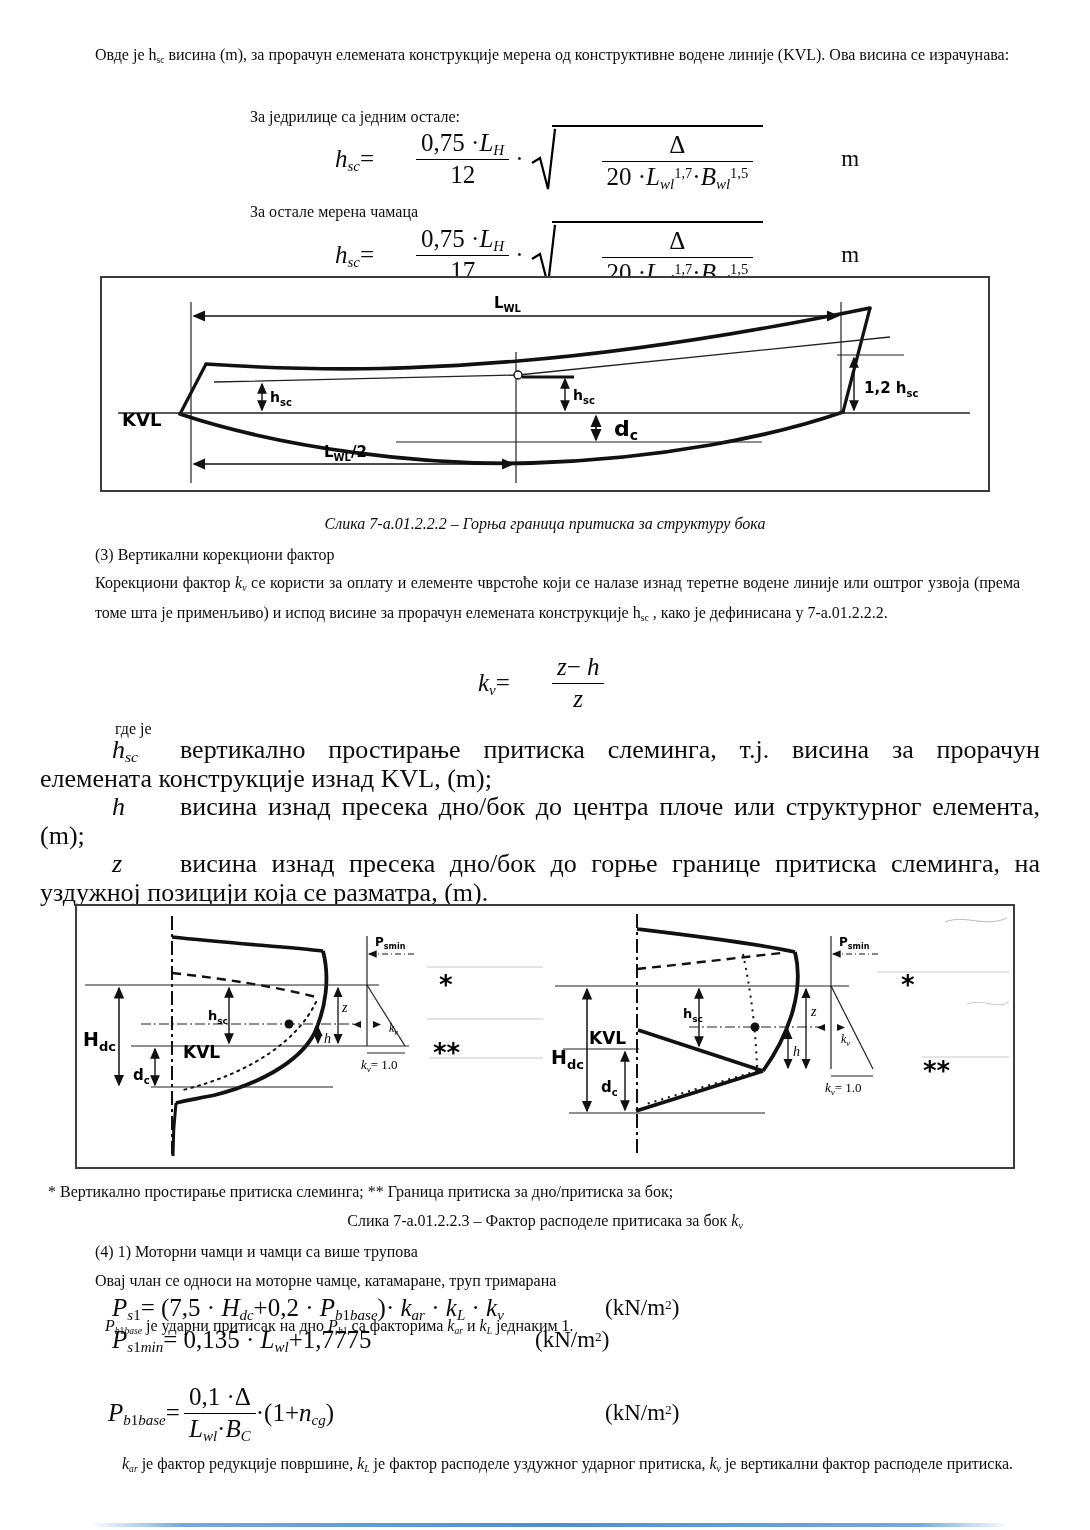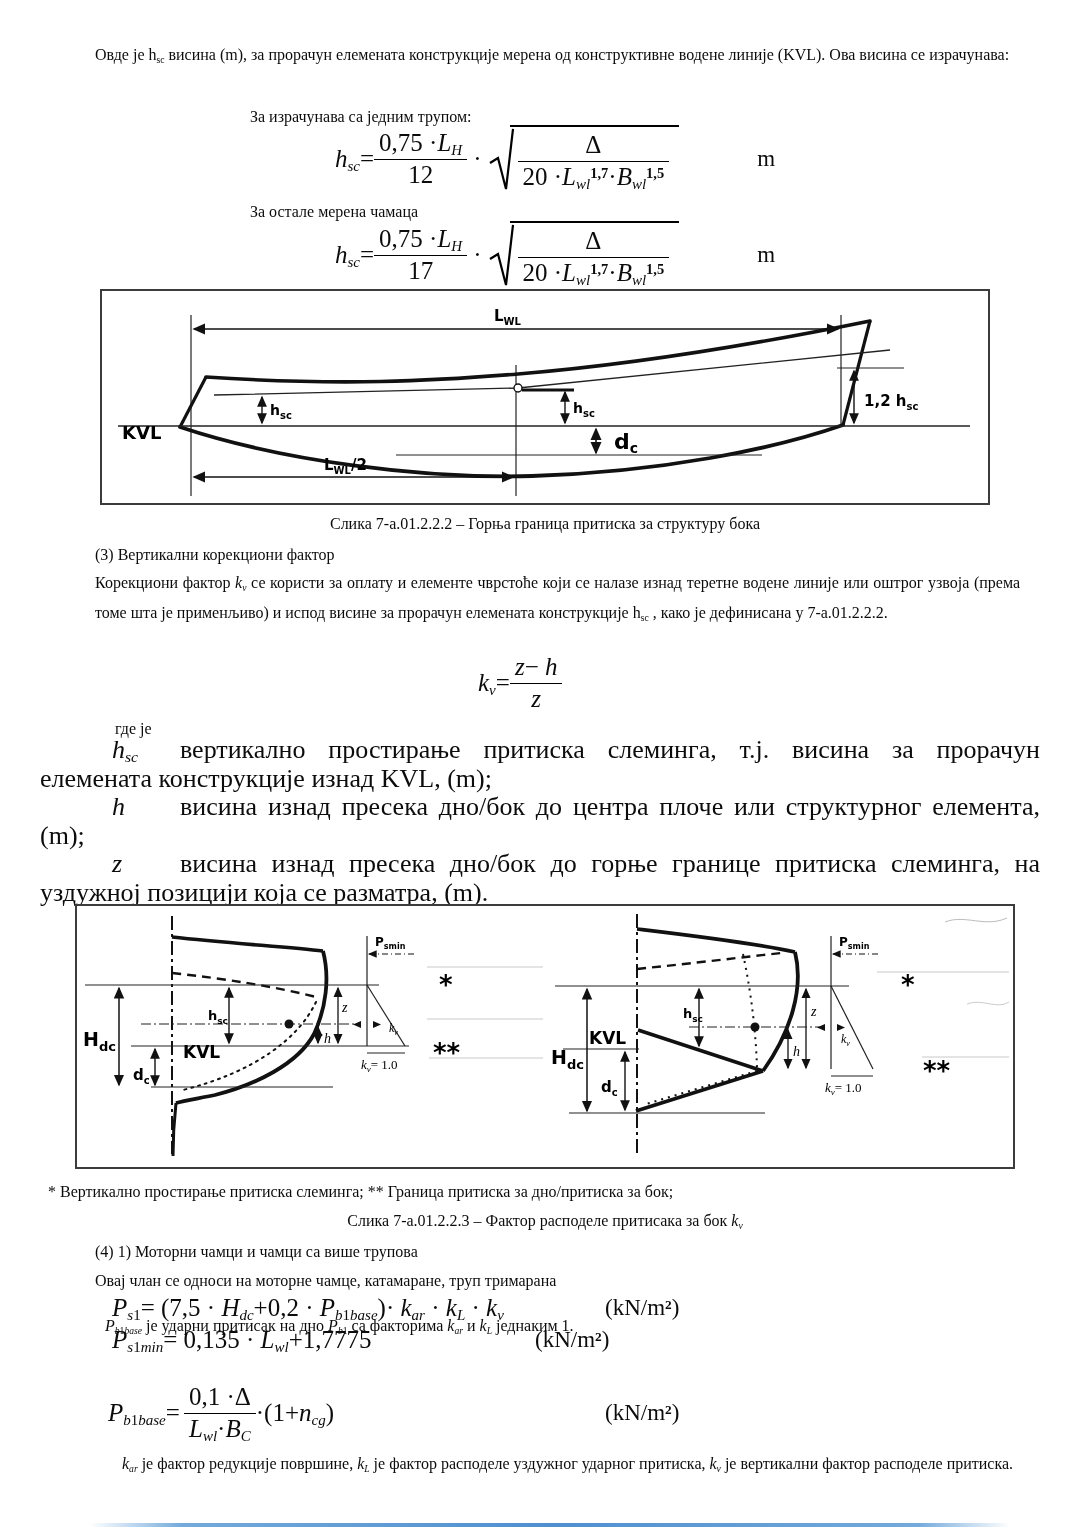--- a/index.html
+++ b/index.html
@@ -2,25 +2,25 @@
 <html><head>
 <meta charset="utf-8">
 <style>
   html,body{margin:0;padding:0;background:#e8e8e8;}
   #page{position:relative;width:1090px;height:1530px;background:#ffffff;margin:0 auto;
         font-family:"Liberation Serif", serif;color:#0c0c0c;overflow:hidden;}
   .txt{position:absolute;font-size:16px;line-height:30px;}
   .just{text-align:justify;}
   .center{text-align:center;}
   sub{font-size:0.60em;vertical-align:-0.28em;line-height:0;}
-  sup{font-size:0.58em;vertical-align:0.45em;line-height:0;font-weight:bold;}
+  sup{font-size:0.58em;vertical-align:0.45em;line-height:0;}
   i{font-style:italic;}
   
   .frow{position:absolute;display:flex;align-items:center;font-size:25px;}
-  .frac{display:inline-flex;flex-direction:column;align-items:center;vertical-align:middle;line-height:1.15;}
+  .frac{display:inline-flex;flex-direction:column;align-items:center;vertical-align:middle;line-height:1.15;margin-left:42px;}
   .frac .num{border-bottom:1.8px solid #000;align-self:stretch;text-align:center;padding:0 5px 1px 5px;}
   .frac .den{padding:1px 5px 0 5px;text-align:center;}
   .sqrt{display:inline-flex;align-items:flex-start;margin-left:4px;}
   .radsign{flex:0 0 auto;margin-top:2px;}
   .radbody{border-top:2px solid #000;padding:4px 10px 0 8px;margin-left:-4px;}
   .funit{font-size:23px;font-style:normal;}
   
   .figbox{position:absolute;border:2px solid #3c3c3c;background:#fff;}
   .figlabel{font-family:"DejaVu Sans", sans-serif;}
   
@@ -30,21 +30,21 @@
   #blueline{position:absolute;left:90px;top:1523px;width:920px;height:4px;border-radius:2px;
     background:linear-gradient(90deg, rgba(91,155,213,0) 0%, rgba(91,155,213,.85) 10%, #4f8fd0 50%, rgba(91,155,213,.85) 90%, rgba(91,155,213,0) 100%);}
 </style>
 </head>
 <body>
 
 <div id="page">
 
   <div class="txt just" style="left:95px;top:40px;width:925px;">Овде је h<sub>sc</sub> висина (m), за прорачун елемената конструкције мерена од конструктивне водене линије (KVL).  Ова висина се израчунава:</div>
 
-  <div class="txt" style="left:250px;top:102px;">За израчунава са једним трупом:</div>
+  <div class="txt" style="left:250px;top:102px;">За једрилице са једним остале:</div>
 
   <div class="frow" style="left:335px;top:120px;height:78px;">
     <span><i>h</i><sub><i>sc</i></sub>=</span>
     <span class="frac">
       <span class="num">0,75 ·<i>L</i><sub><i>H</i></sub></span>
       <span class="den">12</span>
     </span>
     <span style="margin:0 2px 0 6px;">·</span>
     <span class="sqrt">
       <svg class="radsign" width="26" height="66">
@@ -76,21 +76,21 @@
       <span class="radbody">
         <span class="frac">
           <span class="num">Δ</span>
           <span class="den">20 ·<i>L</i><sub><i>wl</i></sub><sup>1,7</sup>·<i>B</i><sub><i>wl</i></sub><sup>1,5</sup></span>
         </span>
       </span>
     </span>
     <span class="funit" style="margin-left:78px;">m</span>
   </div>
 
-  <div class="figbox" style="left:100px;top:289px;width:886px;height:212px;">
+  <div class="figbox" style="left:100px;top:276px;width:886px;height:212px;">
     <svg width="886" height="212" viewBox="0 0 886 212">
       <defs>
         <marker id="ah1" orient="auto-start-reverse" markerWidth="9" markerHeight="8" refX="7" refY="3.5">
           <path d="M0,0 L8,3.5 L0,7 z" fill="#111"></path>
         </marker>
       </defs>
 
       <line x1="89" y1="24" x2="89" y2="205" stroke="#222" stroke-width="1.2"></line>
       <line x1="414" y1="74" x2="414" y2="205" stroke="#222" stroke-width="1.2"></line>
       <line x1="739" y1="24" x2="739" y2="136" stroke="#222" stroke-width="1.2"></line>
@@ -122,21 +122,21 @@
 
       <line x1="92" y1="186" x2="411" y2="186" stroke="#111" stroke-width="1.6" marker-start="url(#ah1)" marker-end="url(#ah1)"></line>
       <text x="222" y="179" class="figlabel" font-size="15" font-weight="bold"><tspan>L</tspan><tspan dy="4" font-size="10">WL</tspan><tspan dy="-4" font-size="15">/2</tspan></text>
 
       <line x1="735" y1="77" x2="802" y2="77" stroke="#222" stroke-width="1.2"></line>
       <line x1="752" y1="80" x2="752" y2="132" stroke="#111" stroke-width="1.4" marker-start="url(#ah1)" marker-end="url(#ah1)"></line>
       <text x="762" y="115" class="figlabel" font-size="15" font-weight="bold"><tspan>1,2 h</tspan><tspan dy="4" font-size="10">sc</tspan></text>
     </svg>
   </div>
 
-  <div class="txt center" style="left:0;top:509px;width:1090px;">Слика 7-а.01.2.2.2 – Горња граница притиска за структуру бока</div>
+  <div class="txt center" style="left:0;top:509px;width:1090px;font-style:italic;">Слика 7-а.01.2.2.2 – Горња граница притиска за структуру бока</div>
 
   <div class="txt" style="left:95px;top:540px;">(3)   Вертикални корекциони фактор</div>
 
   <div class="txt just" style="left:95px;top:568px;width:925px;">Корекциони фактор <i>k</i><sub><i>v</i></sub> се користи за оплату и елементе чврстоће који се налазе изнад теретне водене линије или оштрог узвоја (према томе шта је применљиво) и испод висине за прорачун елемената конструкције h<sub>sc</sub> , како је дефинисана у 7-а.01.2.2.2.</div>
 
   <div class="frow" style="left:478px;top:652px;height:62px;align-items:center;">
     <span><i>k</i><sub><i>v</i></sub>=</span>
     <span class="frac">
       <span class="num"><i>z</i>−  <i>h</i></span>
       <span class="den"><i>z</i></span>

